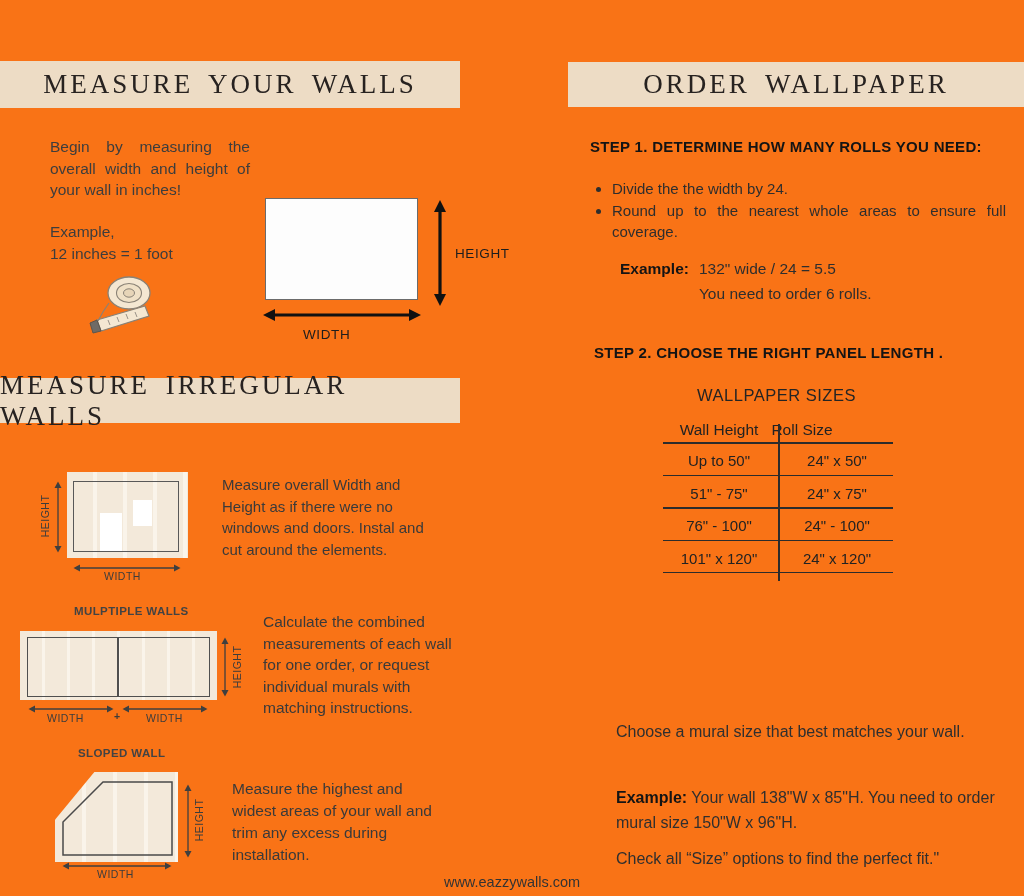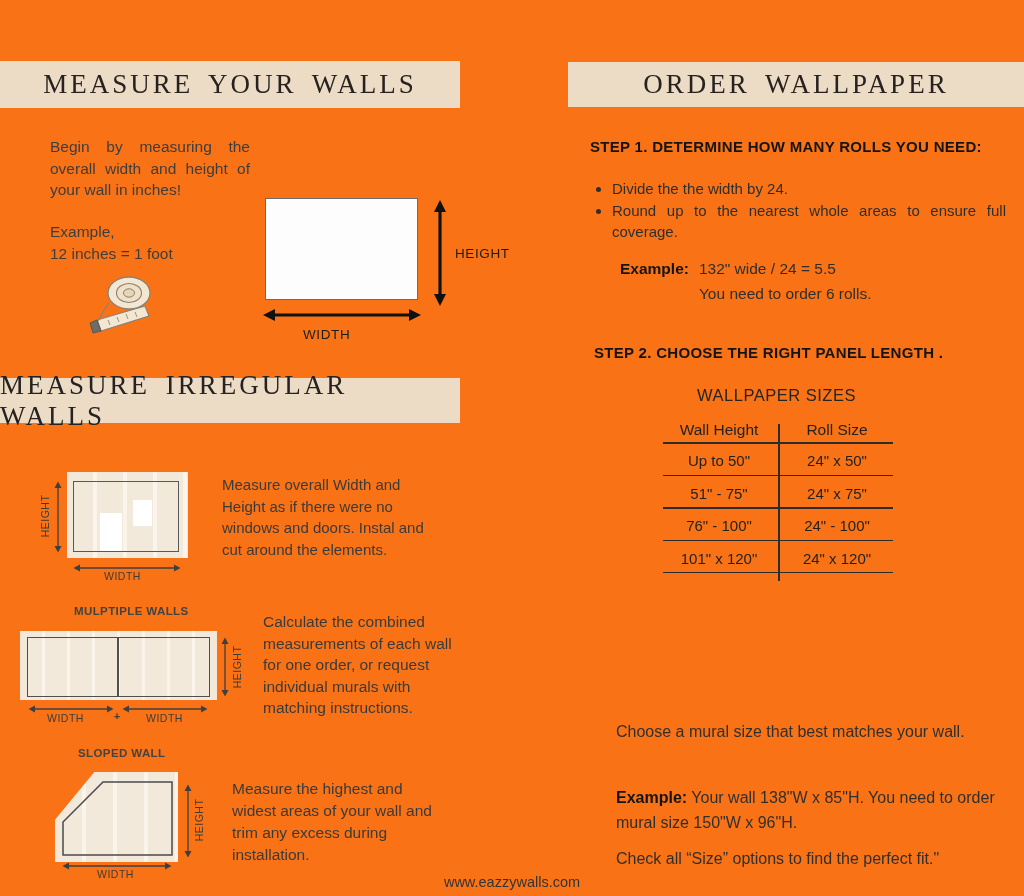--- a/index.html
+++ b/index.html
@@ -211,21 +211,21 @@
       <div>132" wide / 24 = 5.5</div>
       <div>You need to order 6 rolls.</div>
     </span>
   </div>
 
   <div class="step-heading" id="step2">STEP 2. CHOOSE THE RIGHT PANEL LENGTH .</div>
 
   <div class="abs" id="wps-title">WALLPAPER SIZES</div>
 
   <div class="tcell thead" style="left:663px; top:420px;">Wall Height</div>
-  <div class="tcell thead" style="left:781px; top:420px;">Roll Size</div>
+  <div class="tcell thead" style="left:746px; top:420px;">Roll Size</div>
   <div class="tline" style="left:778px; top:424px; width:1.5px; height:157px;"></div>
   <div class="tline" style="left:663px; top:442px;   width:230px; height:1.5px;"></div>
   <div class="tline" style="left:663px; top:474.5px; width:230px; height:1.5px;"></div>
   <div class="tline" style="left:663px; top:507px;   width:230px; height:1.5px;"></div>
   <div class="tline" style="left:663px; top:539.5px; width:230px; height:1.5px;"></div>
   <div class="tline" style="left:663px; top:571.5px; width:230px; height:1.5px;"></div>
 
   <div class="tcell" style="left:663px; top:448px;">Up to 50"</div>
   <div class="tcell" style="left:781px; top:448px;">24" x 50"</div>
   <div class="tcell" style="left:663px; top:480.5px;">51" - 75"</div>

